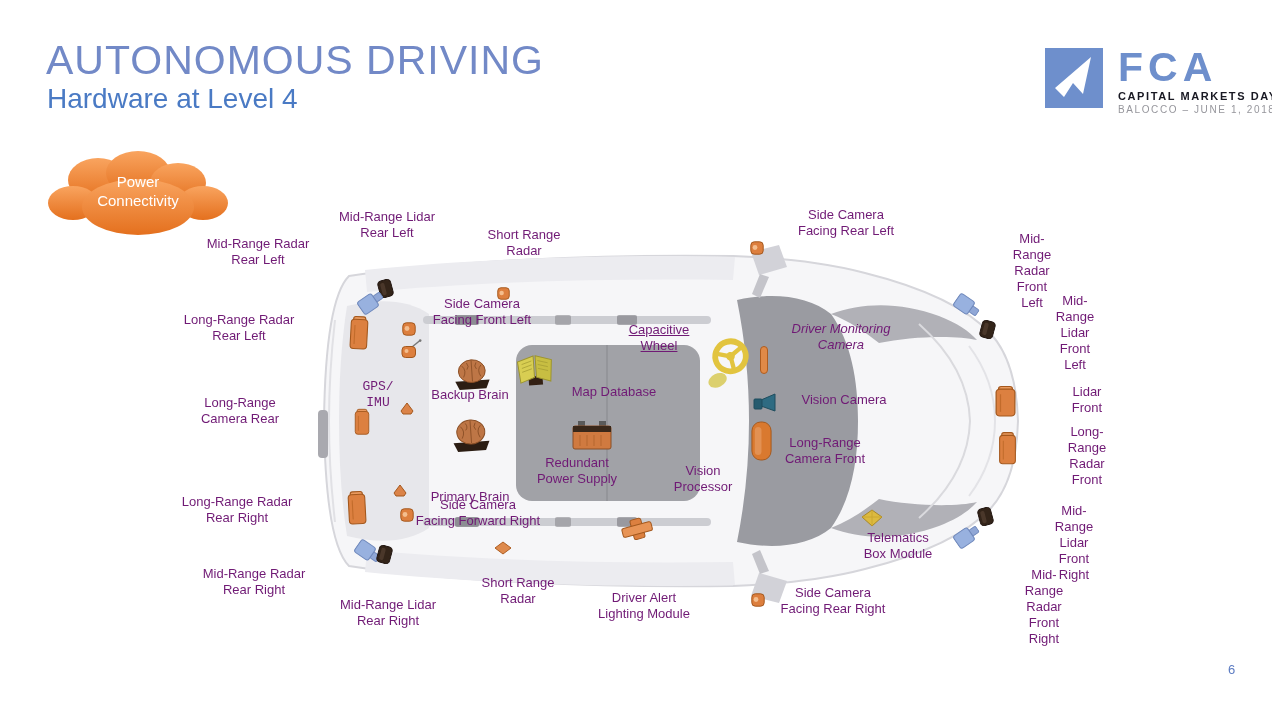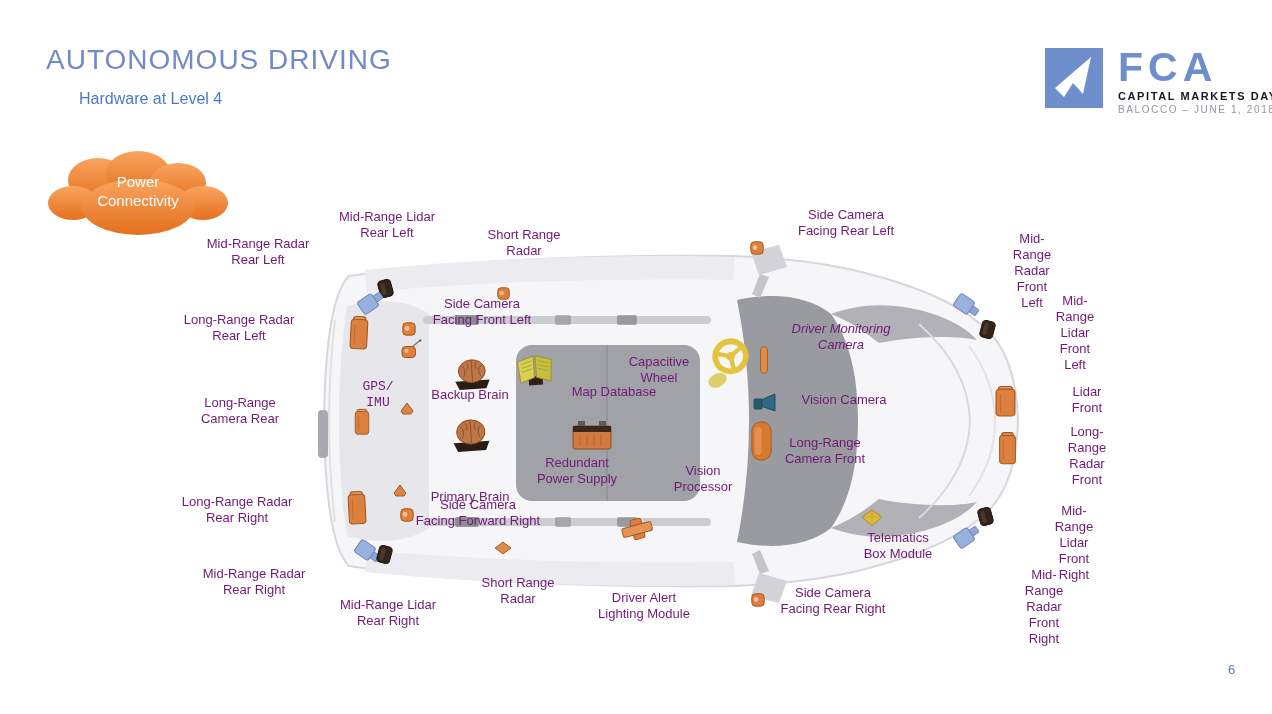--- a/index.html
+++ b/index.html
@@ -1,23 +1,23 @@
 <!DOCTYPE html>
 <html><head>
 <meta charset="utf-8">
 <style>
   html,body{margin:0;padding:0;background:#ffffff;}
   .slide{position:relative;width:1272px;height:714px;background:#ffffff;overflow:hidden;
          font-family:"Liberation Sans",sans-serif;}
 
   
-  .title{position:absolute;left:46px;top:38px;font-size:28px;line-height:44px;
+  .title{position:absolute;left:46px;top:38px;font-size:41px;line-height:44px;
          color:#7289C7;letter-spacing:1px;font-weight:400;}
-  .subtitle{position:absolute;left:47px;top:86px;font-size:16px;line-height:26px;
-         color:#4A7AC4;font-weight:400;margin-left:32px;}
+  .subtitle{position:absolute;left:47px;top:86px;font-size:28px;line-height:26px;
+         color:#4A7AC4;font-weight:400;}
   .page-num{position:absolute;left:1228px;top:662px;font-size:13px;color:#5B7BC2;}
 
   
   .logo{position:absolute;left:1045px;top:48px;display:flex;gap:15px;}
   .logo-mark{width:58px;height:60px;background:#6E8FCC;position:relative;flex:0 0 auto;}
   .logo-mark svg{position:absolute;inset:0;}
   .logo-right{display:flex;flex-direction:column;}
   .logo-brand{font-size:41px;line-height:38px;font-weight:bold;color:#6E8FCC;
          letter-spacing:5px;transform:scaleY(.98);}
   .logo-event{margin-top:4px;font-size:11px;font-weight:bold;color:#181822;letter-spacing:1.6px;white-space:nowrap;}
@@ -356,21 +356,21 @@
 Facing Front Left</div>
         <div class="s-label" style="left: 782px; top: 144px;">Lidar Front</div>
         <div class="s-label" style="left: 782px; top: 184px;">Long-Range
 Radar Front</div>
         <div class="s-label" style="left: -65px; top: 155px;">Long-Range
 Camera Rear</div>
         <div class="s-label" style="left: 73px; top: 139px; font-family: Liberation Mono, monospace;">GPS/
 IMU</div>
         <div class="s-label" style="left: 165px; top: 147px;">Backup Brain</div>
         <div class="s-label" style="left: 295px; top: 144px; padding-left: 28px;">Map Database</div>
-        <div class="s-label" style="left: 354px; top: 114px;">Capacitive
+        <div class="s-label" style="left: 354px; top: 82px; text-decoration: underline;">Capacitive
 Wheel</div>
         <div class="s-label" style="left: 536px; top: 81px; font-style: italic;">Driver Monitoring
 Camera</div>
         <div class="s-label" style="left: 539px; top: 152px;">Vision Camera</div>
         <div class="s-label" style="left: 520px; top: 195px;">Long-Range
 Camera Front</div>
         <div class="s-label" style="left: 165px; top: 215px; margin-top: 34px;">Primary Brain</div>
         <div class="s-label" style="left: 272px; top: 215px;">Redundant
 Power Supply</div>
         <div class="s-label" style="left: 398px; top: 223px;">Vision

